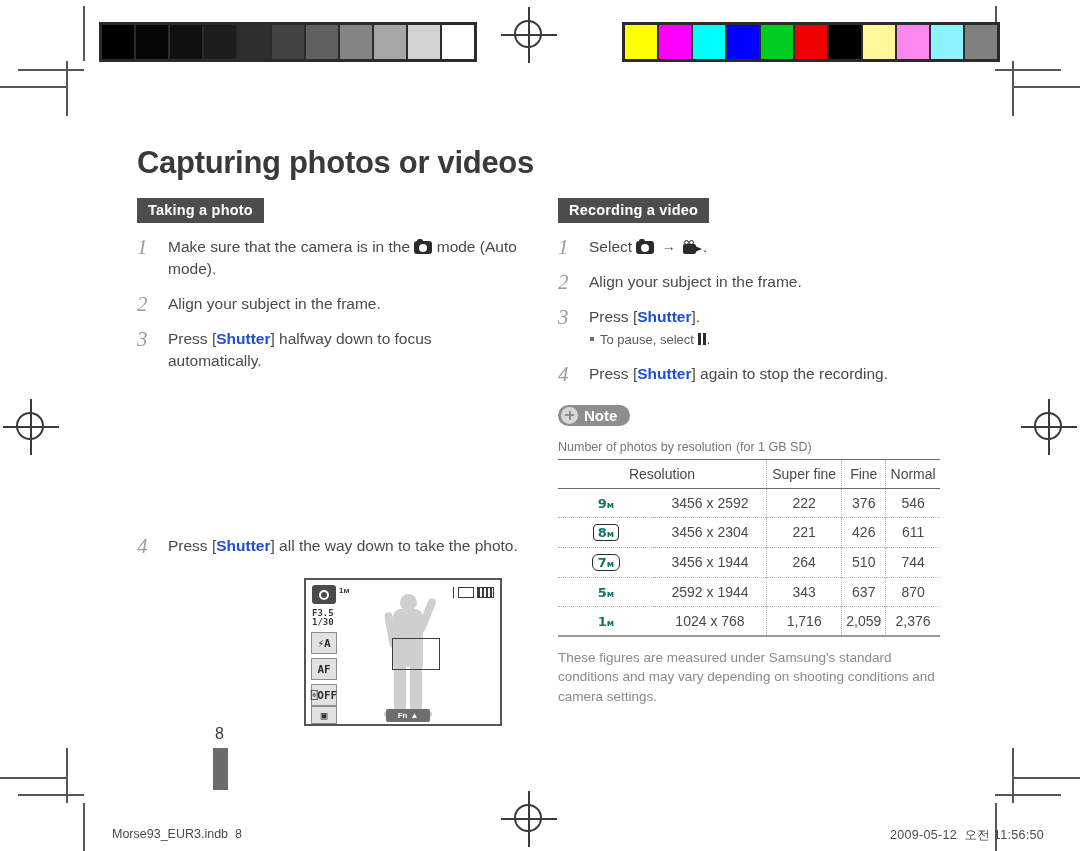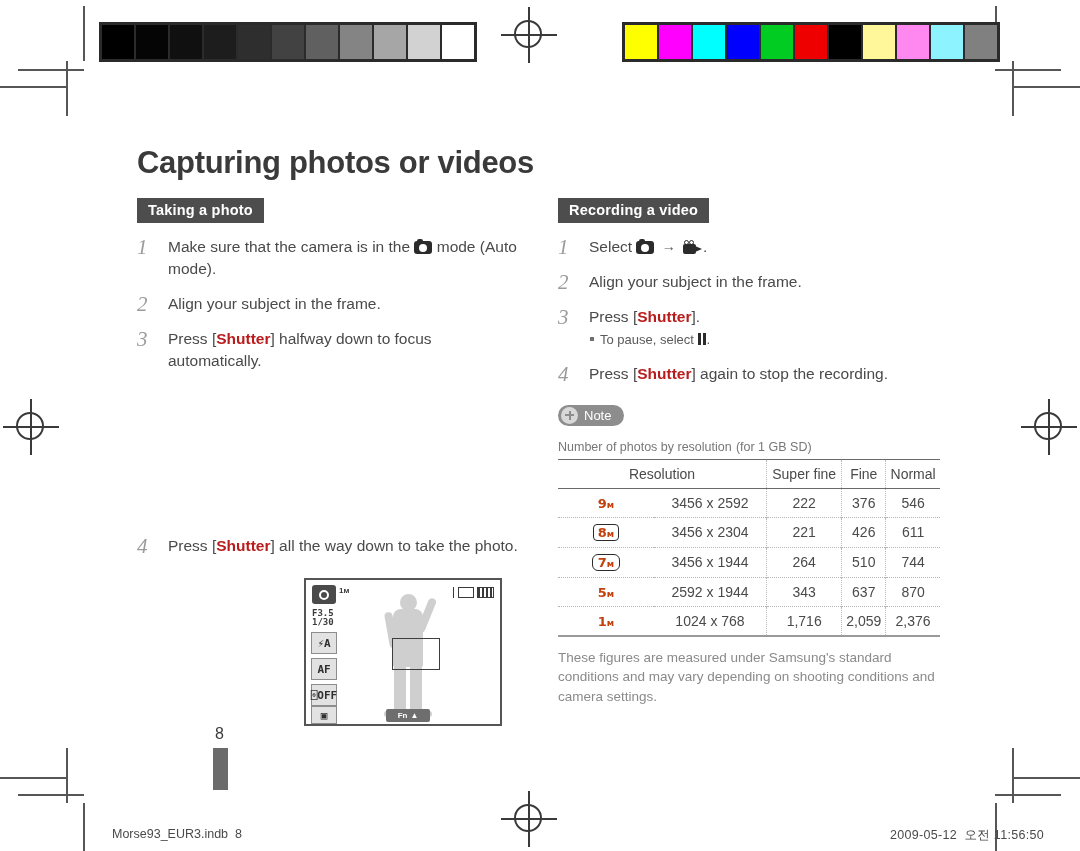--- a/index.html
+++ b/index.html
@@ -52,21 +52,21 @@
     font-size:15.5px;line-height:1.42;color:#4a4a4a;
   }
   ol.steps > li .num{
     position:absolute;left:0;top:-3px;
     font-size:21px;color:#9b9b9b;font-style:italic;
     font-family:"Liberation Serif",serif;font-weight:normal;
   }
   .sub{margin:2px 0 0 0;padding:0;list-style:none;}
   .sub li{position:relative;padding-left:11px;font-size:13px;color:#5a5a5a;line-height:1.5;}
   .sub li:before{content:"";position:absolute;left:1px;top:7px;width:4px;height:4px;background:#6f6f6f;}
-  b{color:#b91c1c;}
+  b{color:#1d4ed8;}
 
   
   .ic{display:inline-block;vertical-align:-2px;}
   .ic-cam{width:18px;height:13px;background:#2b2b2b;border-radius:3px;position:relative;}
   .ic-cam:before{content:"";position:absolute;left:5px;top:2.5px;width:8px;height:8px;border-radius:50%;background:#fff;}
   .ic-cam:after{content:"";position:absolute;left:3px;top:-2.5px;width:6px;height:3px;background:#2b2b2b;border-radius:2px 2px 0 0;}
   .ic-vid{width:20px;height:13px;position:relative;}
   .ic-vid:before{content:"";position:absolute;left:0;top:3px;width:13px;height:10px;background:#2b2b2b;border-radius:2px;}
   .ic-vid:after{content:"";position:absolute;left:12px;top:5px;border-left:7px solid #2b2b2b;border-top:3px solid transparent;border-bottom:3px solid transparent;}
   .ic-vid u{position:absolute;left:1px;top:-1px;width:5px;height:5px;border:1.5px solid #2b2b2b;border-radius:50%;box-sizing:border-box;}
@@ -115,21 +115,21 @@
     display:flex;align-items:center;justify-content:center;gap:3px;
   }
   .lcd-card{position:absolute;right:26px;top:7px;width:16px;height:11px;border:1.5px solid #3a3a3a;box-sizing:border-box;}
   .lcd-batt{position:absolute;right:6px;top:7px;width:17px;height:11px;border:1.5px solid #3a3a3a;box-sizing:border-box;background:repeating-linear-gradient(to right,#3a3a3a 0 2px,#fff 2px 4px);}
   .lcd-tick{position:absolute;right:46px;top:7px;width:1.5px;height:11px;background:#3a3a3a;}
 
   
   .note{
     display:inline-flex;align-items:center;gap:6px;
     background:#8d8d8d;color:#fff;border-radius:11px;
-    padding:2px 13px 2px 3px;font-size:13px;font-weight:normal;
+    padding:2px 13px 2px 3px;font-size:15px;font-weight:bold;
   }
   .note .plus{
     width:17px;height:17px;border-radius:50%;background:#d8d8d8;
     position:relative;flex:none;
   }
   .note .plus:before,.note .plus:after{content:"";position:absolute;background:#8d8d8d;}
   .note .plus:before{left:4px;top:7.5px;width:9px;height:2px;}
   .note .plus:after{left:7.5px;top:4px;width:2px;height:9px;}
 
   .tbl-title{margin-top:9px;font-size:15px;font-weight:bold;color:#2f2f2f;}
@@ -137,21 +137,21 @@
 
   table.res{border-collapse:collapse;width:382px;margin-top:5px;font-size:14px;color:#4a4a4a;}
   table.res th,table.res td{padding:6px 2px;text-align:center;}
   table.res thead th{border-top:1.6px solid #6a6a6a;border-bottom:1.6px solid #6a6a6a;font-weight:normal;font-size:14px;}
   table.res tbody tr{border-bottom:1px dotted #b4b4b4;}
   table.res tbody tr:last-child{border-bottom:2px solid #9a9a9a;}
   table.res th.c,table.res td.c{border-left:1px dotted #b9b9b9;}
   .cbadge{width:92px;}
   .cdim{width:108px;}
   .badge{
-    display:inline-block;font-size:13px;font-weight:bold;color:#c2410c;
+    display:inline-block;font-size:13px;font-weight:bold;color:#0f766e;
     font-family:"DejaVu Sans",sans-serif;padding:0 2px;
   }
   .badge.box{border:1.6px solid #2b2b2b;border-radius:4px;padding:0 4px;}
   .badge.wide{border:1.6px solid #2b2b2b;border-radius:6px;padding:0 5px;}
   .badge sub{font-size:9px;vertical-align:baseline;}
 
   .foot-note{margin-top:11px;font-size:13.5px;line-height:1.45;color:#8a8a8a;width:380px;}
 
   
   .pageno{position:absolute;left:215px;top:719px;font-size:16px;color:#3a3a3a;}

